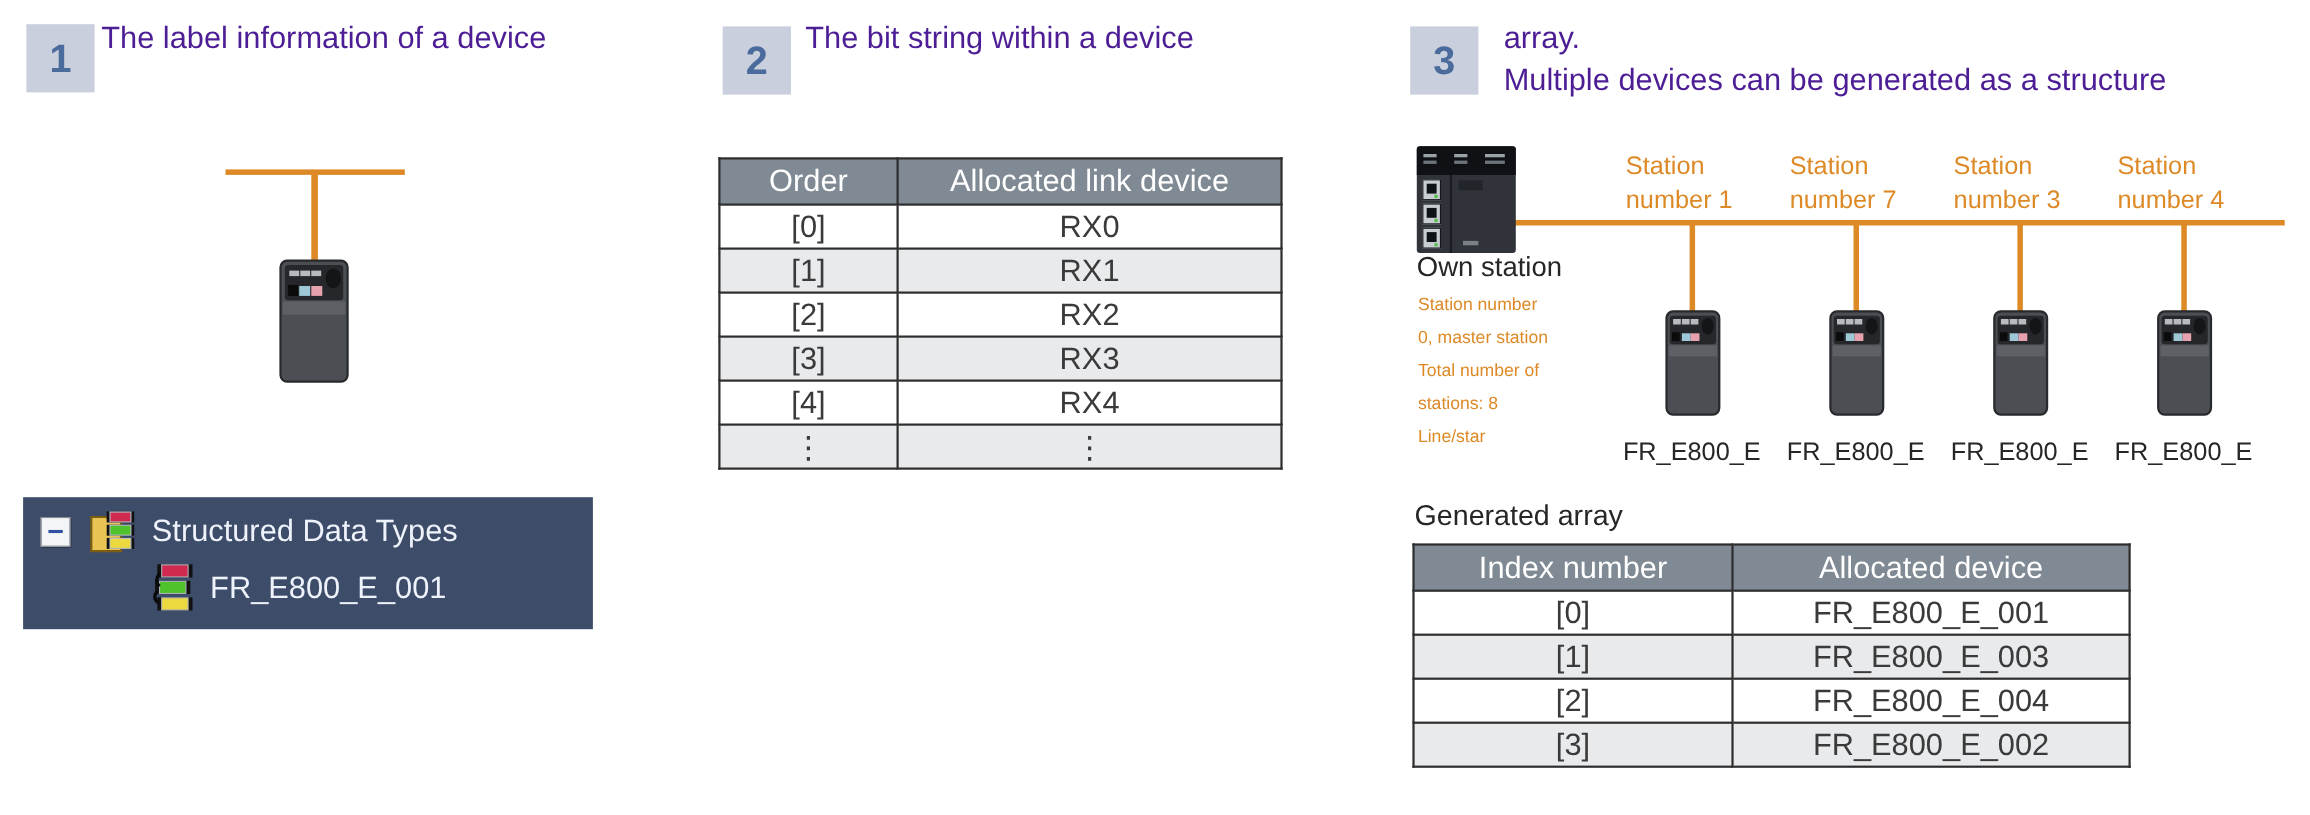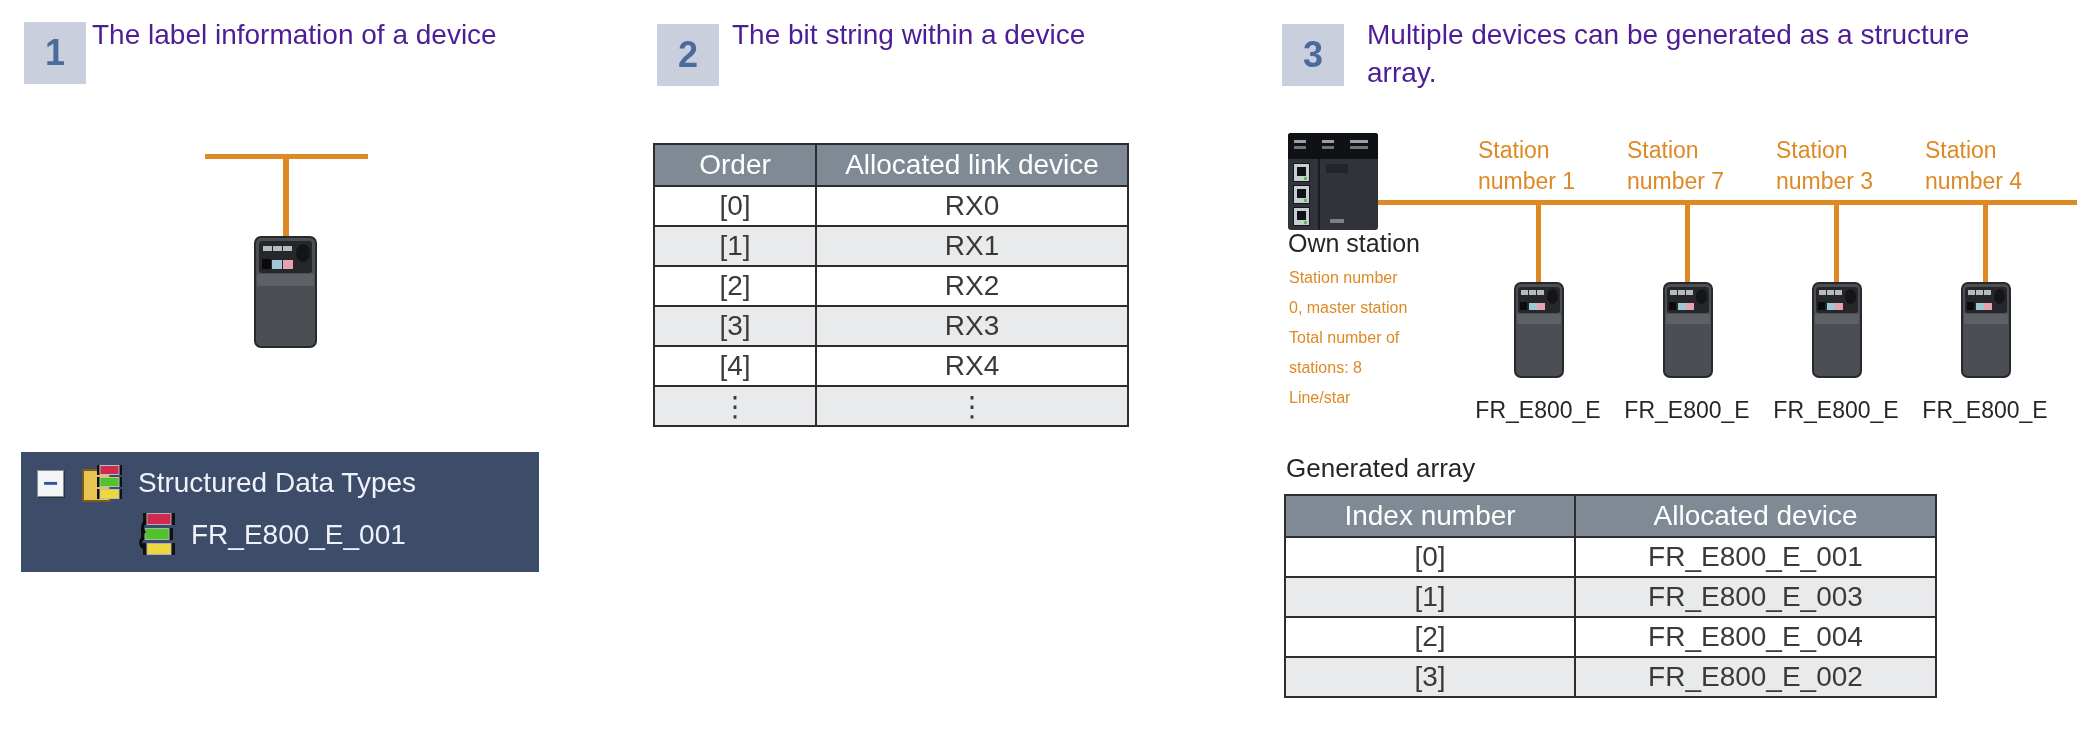--- a/index.html
+++ b/index.html
@@ -134,21 +134,21 @@
       </svg>
       <span class="tree-label">FR_E800_E_001</span>
     </div>
   </div>
 
   <div class="badge" style="left:657px; top:24px;">2</div>
   <div class="heading" style="left:732px; top:16px;">
     <div>The bit string within a device</div>
   </div>
 
-  <table class="dtable" style="left:653px; top:143px; width:476px;">
+  <table class="dtable" style="left:653px; top:143px; width:513px;">
     <colgroup>
         <col style="width:162px">
         <col>
       </colgroup>
     <thead>
       <tr>
         <th>Order</th>
         <th>Allocated link device</th>
       </tr>
     </thead>
@@ -175,22 +175,22 @@
       </tr>
       <tr>
         <td class="vdots">⋮</td>
         <td class="vdots">⋮</td>
       </tr>
     </tbody>
   </table>
 
   <div class="badge" style="left:1282px; top:24px;">3</div>
   <div class="heading" style="left:1367px; top:16px;">
+    <div>array.</div>
     <div>Multiple devices can be generated as a structure</div>
-    <div>array.</div>
   </div>
 
   <div class="hline" style="left:1372px; top:200px; width:705px; height:5px;"></div>
   <div class="vline" style="left:1536px; top:203px; width:5px; height:80px;"></div>
   <div class="vline" style="left:1685px; top:203px; width:5px; height:80px;"></div>
   <div class="vline" style="left:1834px; top:203px; width:5px; height:80px;"></div>
   <div class="vline" style="left:1983px; top:203px; width:5px; height:80px;"></div>
 
   <div class="plc">
     <div class="plc-top">

